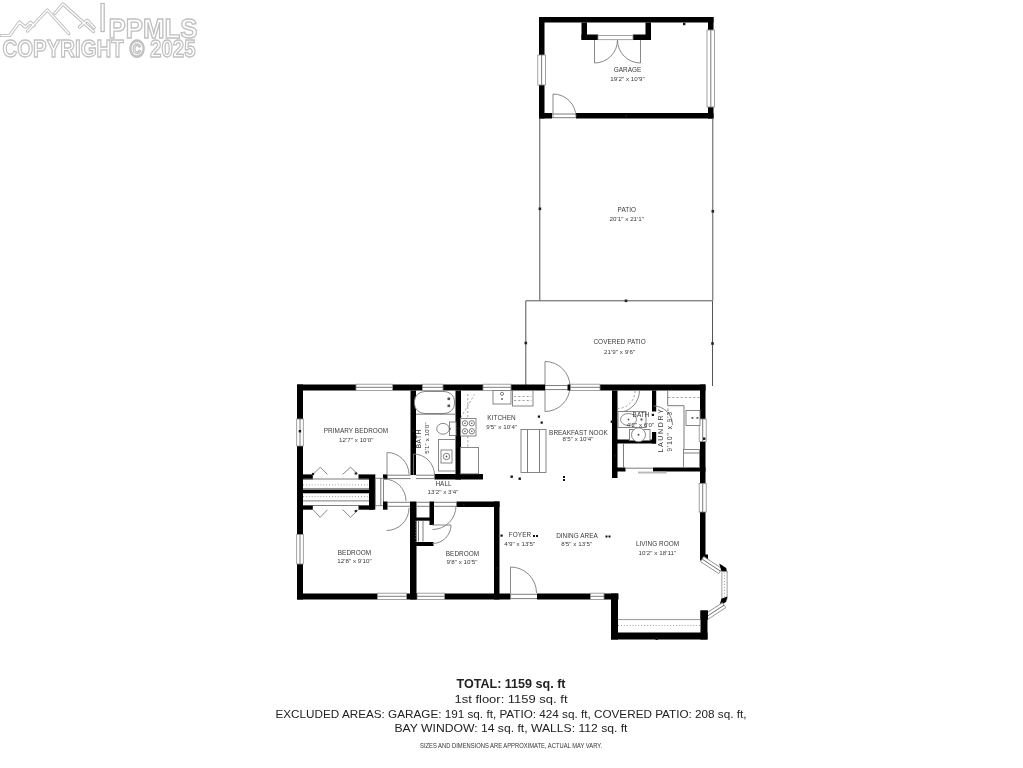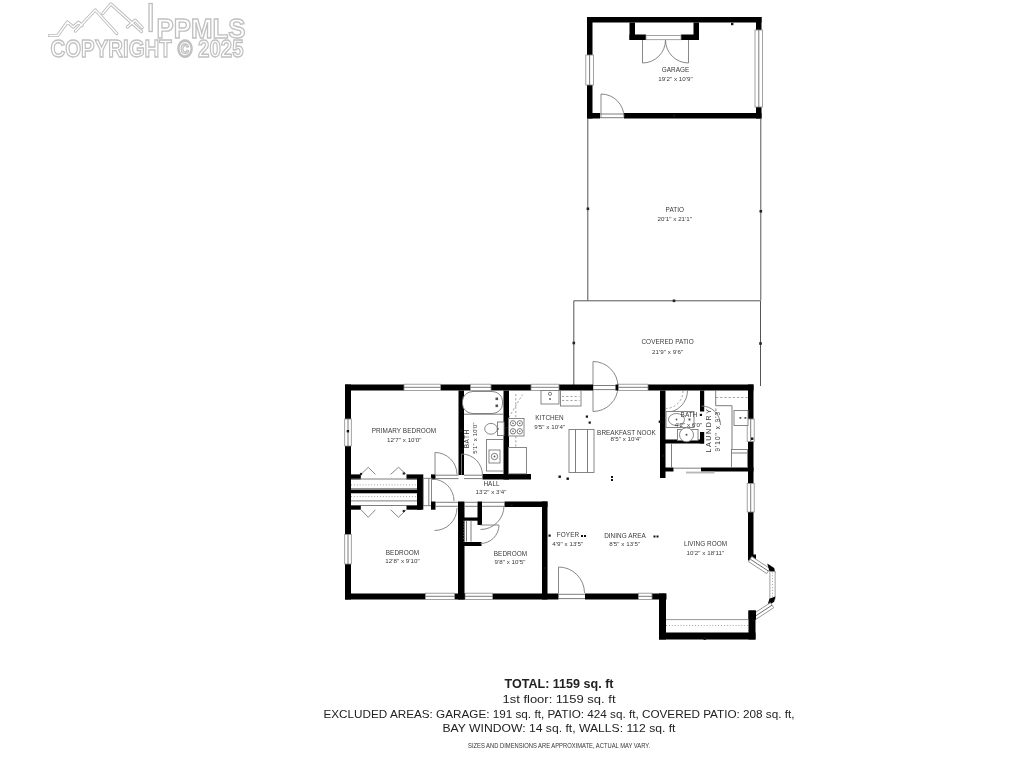--- a/index.html
+++ b/index.html
@@ -1,16 +1,16 @@
 <!DOCTYPE html>
 <html><head>
 <meta charset="utf-8">
 <style>
   html,body{margin:0;padding:0;background:#ffffff;}
-  .page{position:relative;width:818px;height:768px;background:#fff;overflow:hidden;margin-left:48px;}
+  .page{position:relative;width:818px;height:768px;background:#fff;overflow:hidden;}
   svg{position:absolute;left:0;top:0;}
   text{font-family:"Liberation Sans",sans-serif;fill:#383838;}
   .rm{font-size:6.4px;letter-spacing:.05px;}
   .dm{font-size:6.2px;letter-spacing:.05px;}
   .wall{fill:#000;}
   .thin{stroke:#6e6e6e;stroke-width:0.9;fill:none;}
   .arc{stroke:#7a7a7a;stroke-width:0.9;fill:none;}
   .win{fill:#fff;stroke:#8a8a8a;stroke-width:0.8;}
   .fix{stroke:#7a7a7a;stroke-width:0.9;fill:#fff;}
   .dash{stroke:#8a8a8a;stroke-width:0.8;fill:none;stroke-dasharray:2.2 2;}

